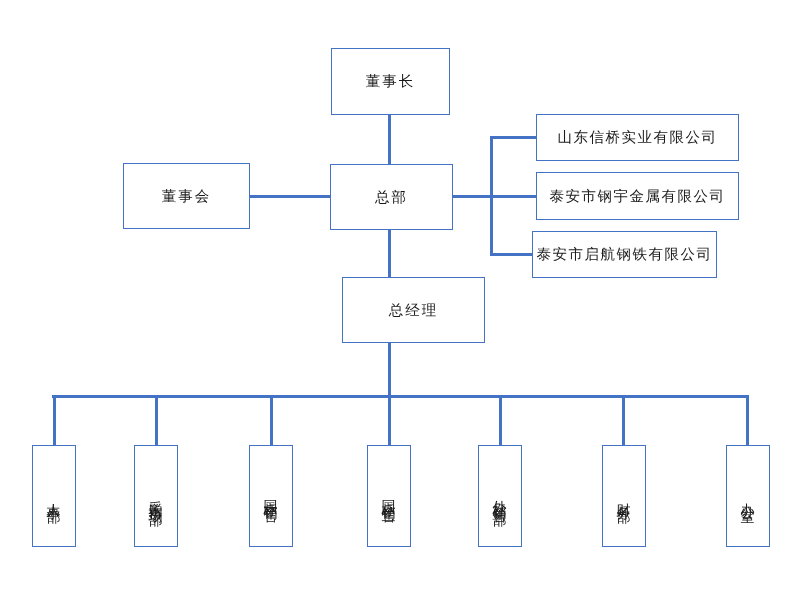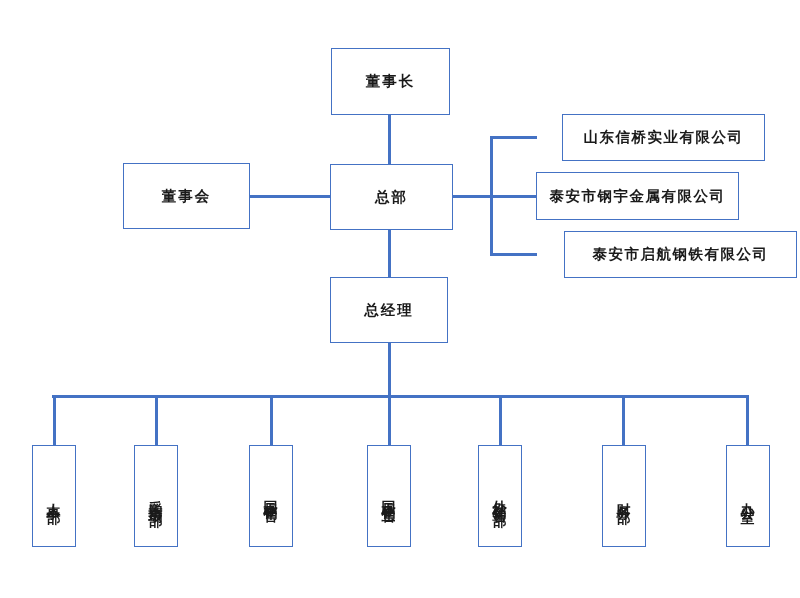--- a/index.html
+++ b/index.html
@@ -16,21 +16,20 @@
     border:1.4px solid #4472C4;
     background:#ffffff;
     display:flex;
     align-items:center;
     justify-content:center;
     font-size:14.5px;
     color:#1a1a1a;
     letter-spacing:2px;
     text-align:center;
     z-index:2;
-    font-weight:bold;
   }
   .node.vert {
     writing-mode:vertical-rl;
     text-orientation:upright;
     font-size:14px;
     letter-spacing:3px;
   }
   .conn {
     position:absolute;
     background:#4472C4;
@@ -55,25 +54,25 @@
   <div class="conn" style="left:155px; top:396px; width:3px;  height:50px;"></div>
   <div class="conn" style="left:270px; top:396px; width:3px;  height:50px;"></div>
   <div class="conn" style="left:388px; top:396px; width:3px;  height:50px;"></div>
   <div class="conn" style="left:499px; top:396px; width:3px;  height:50px;"></div>
   <div class="conn" style="left:622px; top:396px; width:3px;  height:50px;"></div>
   <div class="conn" style="left:746px; top:396px; width:3px;  height:50px;"></div>
 
   <div class="node" style="left:331px; top:48px;  width:119px; height:67px;">董事长</div>
   <div class="node" style="left:123px; top:163px; width:127px; height:66px;text-align:center;">董事会</div>
   <div class="node" style="left:330px; top:164px; width:123px; height:66px;">总部</div>
-  <div class="node" style="left:330px; top:277px; width:118px; height:66px;">总经理</div>
+  <div class="node" style="left:342px; top:277px; width:143px; height:66px;">总经理</div>
 
-  <div class="node" style="left:562px; top:114px; width:203px; height:47px; letter-spacing:1.5px;">山东信桥实业有限公司</div>
+  <div class="node" style="left:536px; top:114px; width:203px; height:47px; letter-spacing:1.5px;">山东信桥实业有限公司</div>
   <div class="node" style="left:536px; top:172px; width:203px; height:48px; letter-spacing:1.5px;">泰安市钢宇金属有限公司</div>
-  <div class="node" style="left:564px; top:231px; width:233px; height:47px; letter-spacing:1.5px;">泰安市启航钢铁有限公司</div>
+  <div class="node" style="left:532px; top:231px; width:185px; height:47px; letter-spacing:1.5px;">泰安市启航钢铁有限公司</div>
 
   <div class="node vert" style="left:32px;  top:445px; width:44px; height:102px;">人事部</div>
   <div class="node vert" style="left:134px; top:445px; width:44px; height:102px;">采购市场部</div>
   <div class="node vert" style="left:249px; top:445px; width:44px; height:102px;">国标销售一</div>
   <div class="node vert" style="left:367px; top:445px; width:44px; height:102px;">国标销售二</div>
   <div class="node vert" style="left:478px; top:445px; width:44px; height:102px;">外标销售部</div>
   <div class="node vert" style="left:602px; top:445px; width:44px; height:102px;">财务部</div>
   <div class="node vert" style="left:726px; top:445px; width:44px; height:102px;">办公室</div>
 
 </div>

